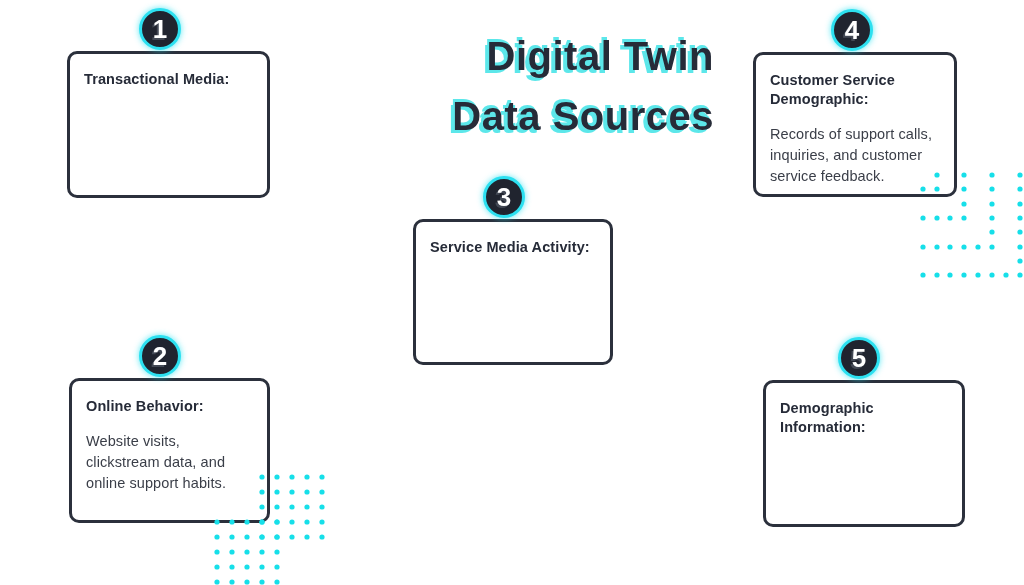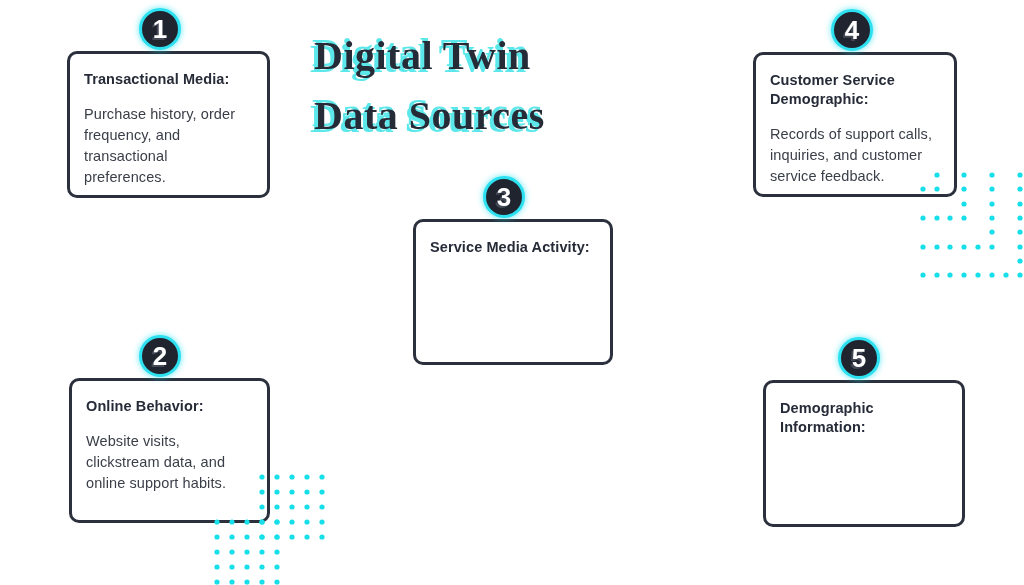--- a/index.html
+++ b/index.html
@@ -13,24 +13,23 @@
     --background:#ffffff;
   }
   *{margin:0;padding:0;box-sizing:border-box;}
   body{background:#e9e9e9;font-family:"Liberation Sans","DejaVu Sans",sans-serif;}
   .canvas{
     position:relative;width:1024px;height:585px;background:var(--background);
     overflow:hidden;
   }
   .title{
     position:absolute;left:314px;top:26px;width:400px;z-index:1;
-    text-align:left;font-size:40px;line-height:60px;font-weight:700;
+    text-align:right;font-size:40px;line-height:60px;font-weight:700;
     letter-spacing:.5px;color:var(--text_dark);
     text-shadow:-4px 3px 0 var(--accent_soft),-2px -3px 0 var(--accent_soft);
-    font-family:Liberation Serif, serif;
   }
   .card{
     position:absolute;background:var(--background);
     border:3px solid var(--box_border);border-radius:10px;
     padding:16px 14px;z-index:2;
   }
   .card1{left:67px;top:51px;width:203px;height:147px;}
   .card2{left:69px;top:378px;width:201px;height:145px;}
   .card3{left:413px;top:219px;width:200px;height:146px;}
   .card4{left:753px;top:52px;width:204px;height:145px;}
@@ -66,21 +65,20 @@
 
 <div class="canvas">
 
   <h1 class="title"><span>Digital Twin</span><br><span>Data Sources</span></h1>
 
   <div class="card card1">
     <div class="badge">
         <span>1</span>
       </div>
     <div class="card-heading">Transactional Media:</div>
-    <div class="card-body">Purchase history, order frequency, and transactional preferences.</div>
   </div>
 
   <div class="card card2">
     <div class="badge">
         <span>2</span>
       </div>
     <div class="card-heading">Online Behavior:</div>
     <div class="card-body">Website visits, clickstream data, and online support habits.</div>
   </div>
 

